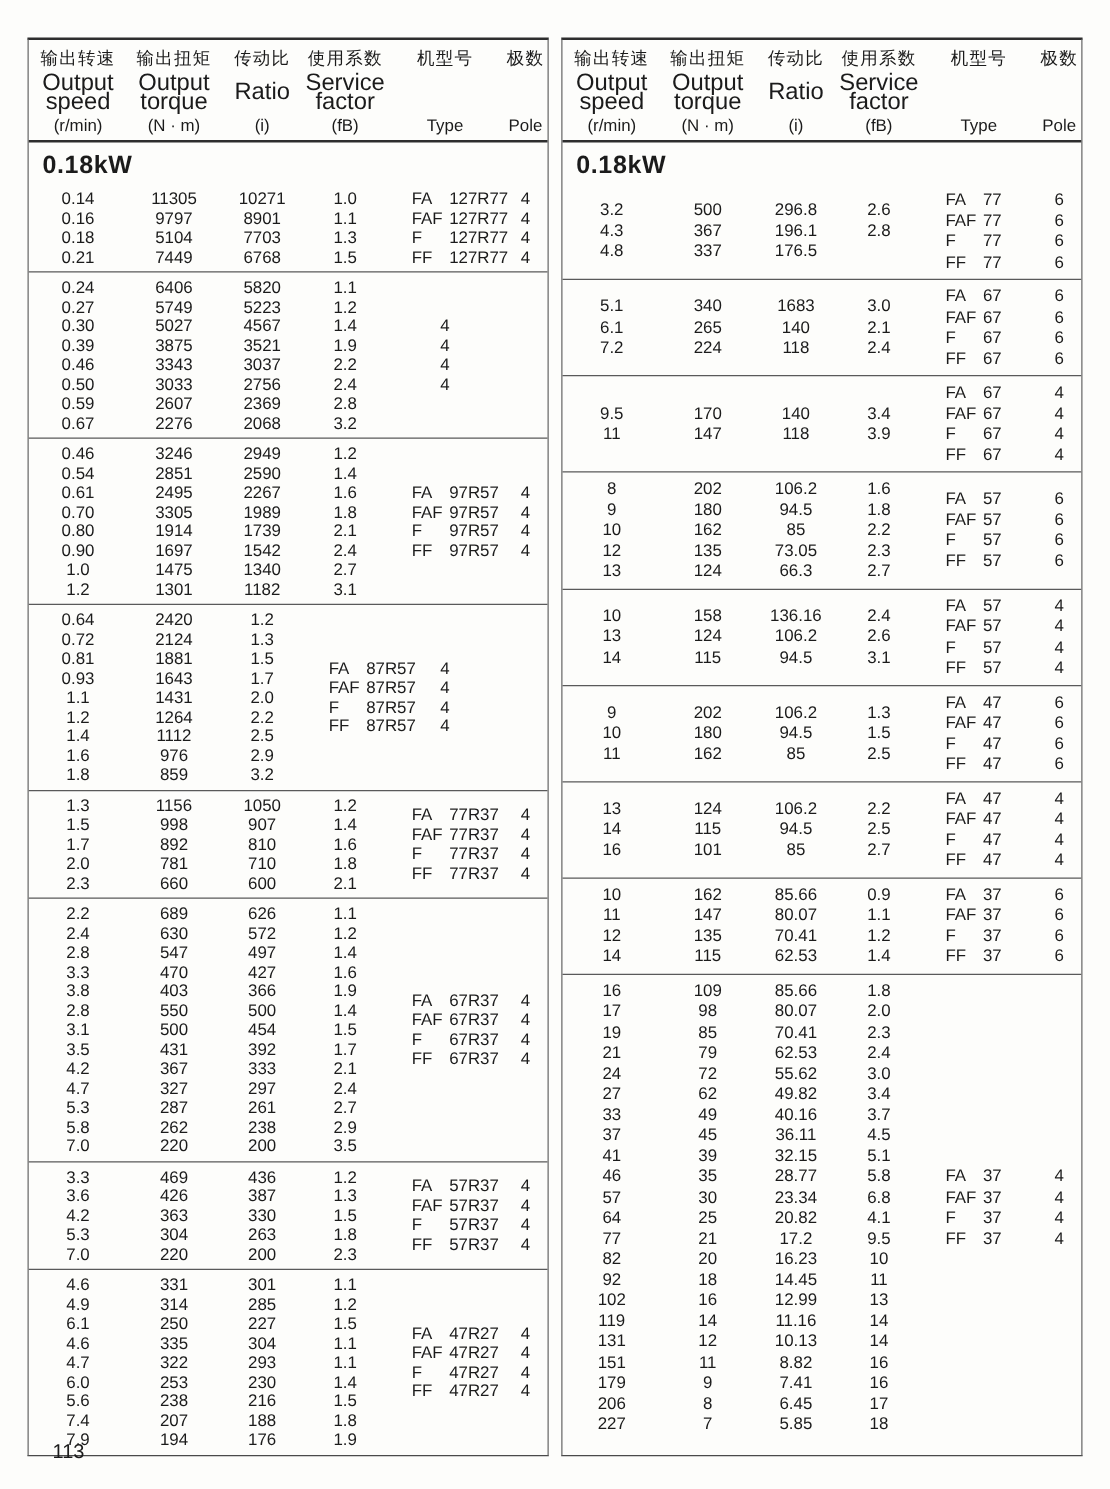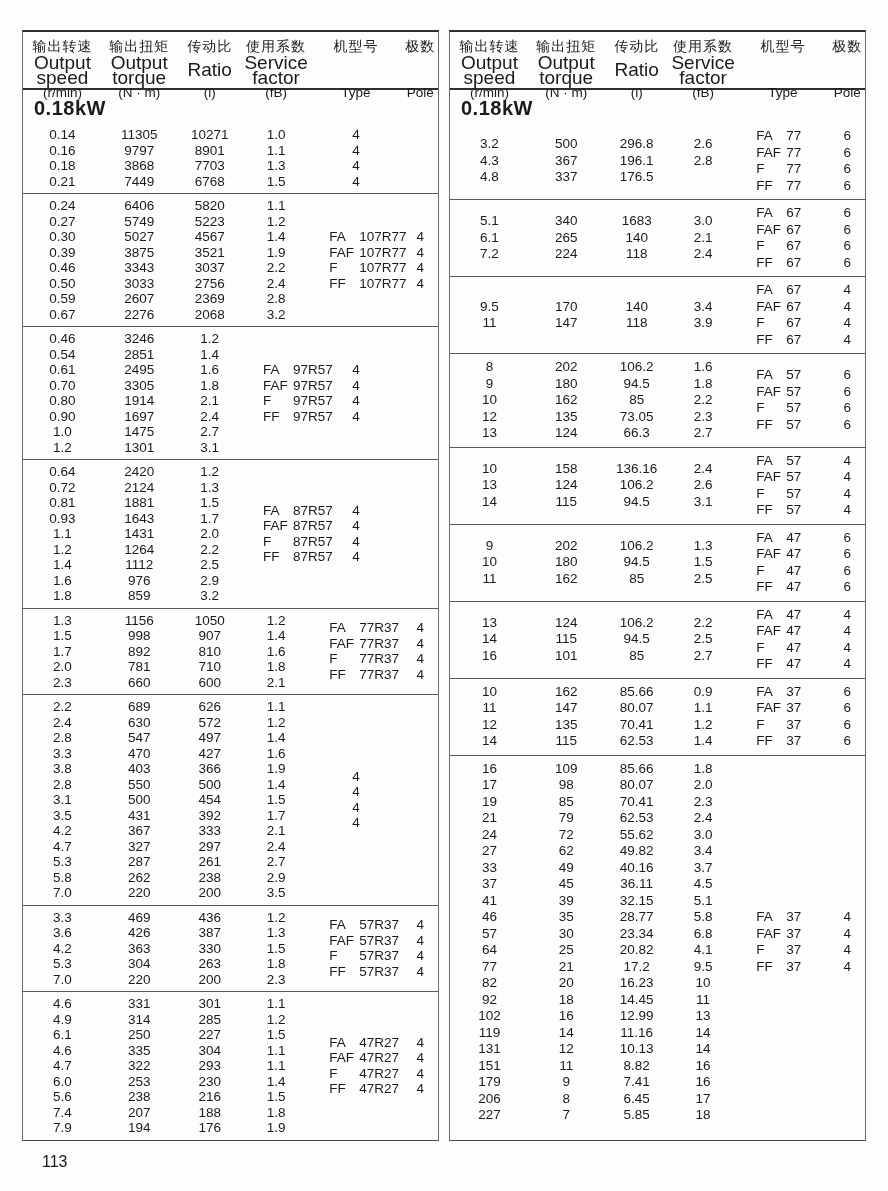--- a/index.html
+++ b/index.html
@@ -10,21 +10,21 @@
   }
   .page{position:relative;width:888px;height:1191px;background:#fdfdfb;overflow:hidden;}
   .tables{position:absolute;top:30px;left:22px;width:844px;display:flex;gap:10px;}
   .tbl{
     flex:1;background:#fdfdfb;
     border-left:1.5px solid #6a6a6a;border-right:1.5px solid #6a6a6a;
     border-top:2px solid #2e2e2e;border-bottom:1.6px solid #4a4a4a;
   }
   .thead{
     display:grid;grid-template-columns:19% 18% 16% 16% 22.5% 8.5%;
-    border-bottom:2px solid #2e2e2e;height:58px;box-sizing:border-box;
+    border-bottom:2px solid #2e2e2e;height:82px;box-sizing:border-box;
   }
   .hcell{
     display:flex;flex-direction:column;justify-content:space-between;align-items:center;
     text-align:center;padding:6px 0 4px;font-size:13.5px;
   }
   .hzh{font-size:14px;letter-spacing:1px;white-space:nowrap;}
   .hen{line-height:14.5px;font-size:19px;}
   .hunit{font-size:13.5px;white-space:nowrap;}
   .section-title{font-size:20px;font-weight:bold;padding:7px 0 3px 11px;letter-spacing:.5px;}
   .blocks{}
@@ -86,34 +86,40 @@
           <div class="block">
             <div class="stack">
               <div>0.14</div>
               <div>0.16</div>
               <div>0.18</div>
               <div>0.21</div>
             </div>
             <div class="stack">
               <div>11305</div>
               <div>9797</div>
-              <div>3868</div>
+              <div>5104</div>
               <div>7449</div>
             </div>
             <div class="stack">
               <div>10271</div>
               <div>8901</div>
               <div>7703</div>
               <div>6768</div>
             </div>
             <div class="stack">
               <div>1.0</div>
               <div>1.1</div>
               <div>1.3</div>
               <div>1.5</div>
+            </div>
+            <div class="typestack">
+              <div class="type-row"><span class="tprefix">FA</span><span class="tcode">127R77</span></div>
+              <div class="type-row"><span class="tprefix">FAF</span><span class="tcode">127R77</span></div>
+              <div class="type-row"><span class="tprefix">F</span><span class="tcode">127R77</span></div>
+              <div class="type-row"><span class="tprefix">FF</span><span class="tcode">127R77</span></div>
             </div>
             <div class="stack polestack">
               <div>4</div>
               <div>4</div>
               <div>4</div>
               <div>4</div>
             </div>
           </div>
           <div class="block">
             <div class="stack">
@@ -149,26 +155,20 @@
             <div class="stack">
               <div>1.1</div>
               <div>1.2</div>
               <div>1.4</div>
               <div>1.9</div>
               <div>2.2</div>
               <div>2.4</div>
               <div>2.8</div>
               <div>3.2</div>
             </div>
-            <div class="typestack">
-              <div class="type-row"><span class="tprefix">FA</span><span class="tcode">107R77</span></div>
-              <div class="type-row"><span class="tprefix">FAF</span><span class="tcode">107R77</span></div>
-              <div class="type-row"><span class="tprefix">F</span><span class="tcode">107R77</span></div>
-              <div class="type-row"><span class="tprefix">FF</span><span class="tcode">107R77</span></div>
-            </div>
             <div class="stack polestack">
               <div>4</div>
               <div>4</div>
               <div>4</div>
               <div>4</div>
             </div>
           </div>
           <div class="block">
             <div class="stack">
               <div>0.46</div>
@@ -182,20 +182,30 @@
             </div>
             <div class="stack">
               <div>3246</div>
               <div>2851</div>
               <div>2495</div>
               <div>3305</div>
               <div>1914</div>
               <div>1697</div>
               <div>1475</div>
               <div>1301</div>
+            </div>
+            <div class="stack">
+              <div>2949</div>
+              <div>2590</div>
+              <div>2267</div>
+              <div>1989</div>
+              <div>1739</div>
+              <div>1542</div>
+              <div>1340</div>
+              <div>1182</div>
             </div>
             <div class="stack">
               <div>1.2</div>
               <div>1.4</div>
               <div>1.6</div>
               <div>1.8</div>
               <div>2.1</div>
               <div>2.4</div>
               <div>2.7</div>
               <div>3.1</div>
@@ -355,20 +365,26 @@
               <div>1.6</div>
               <div>1.9</div>
               <div>1.4</div>
               <div>1.5</div>
               <div>1.7</div>
               <div>2.1</div>
               <div>2.4</div>
               <div>2.7</div>
               <div>2.9</div>
               <div>3.5</div>
+            </div>
+            <div class="typestack">
+              <div class="type-row"><span class="tprefix">FA</span><span class="tcode">67R37</span></div>
+              <div class="type-row"><span class="tprefix">FAF</span><span class="tcode">67R37</span></div>
+              <div class="type-row"><span class="tprefix">F</span><span class="tcode">67R37</span></div>
+              <div class="type-row"><span class="tprefix">FF</span><span class="tcode">67R37</span></div>
             </div>
             <div class="stack polestack">
               <div>4</div>
               <div>4</div>
               <div>4</div>
               <div>4</div>
             </div>
           </div>
           <div class="block">
             <div class="stack">

